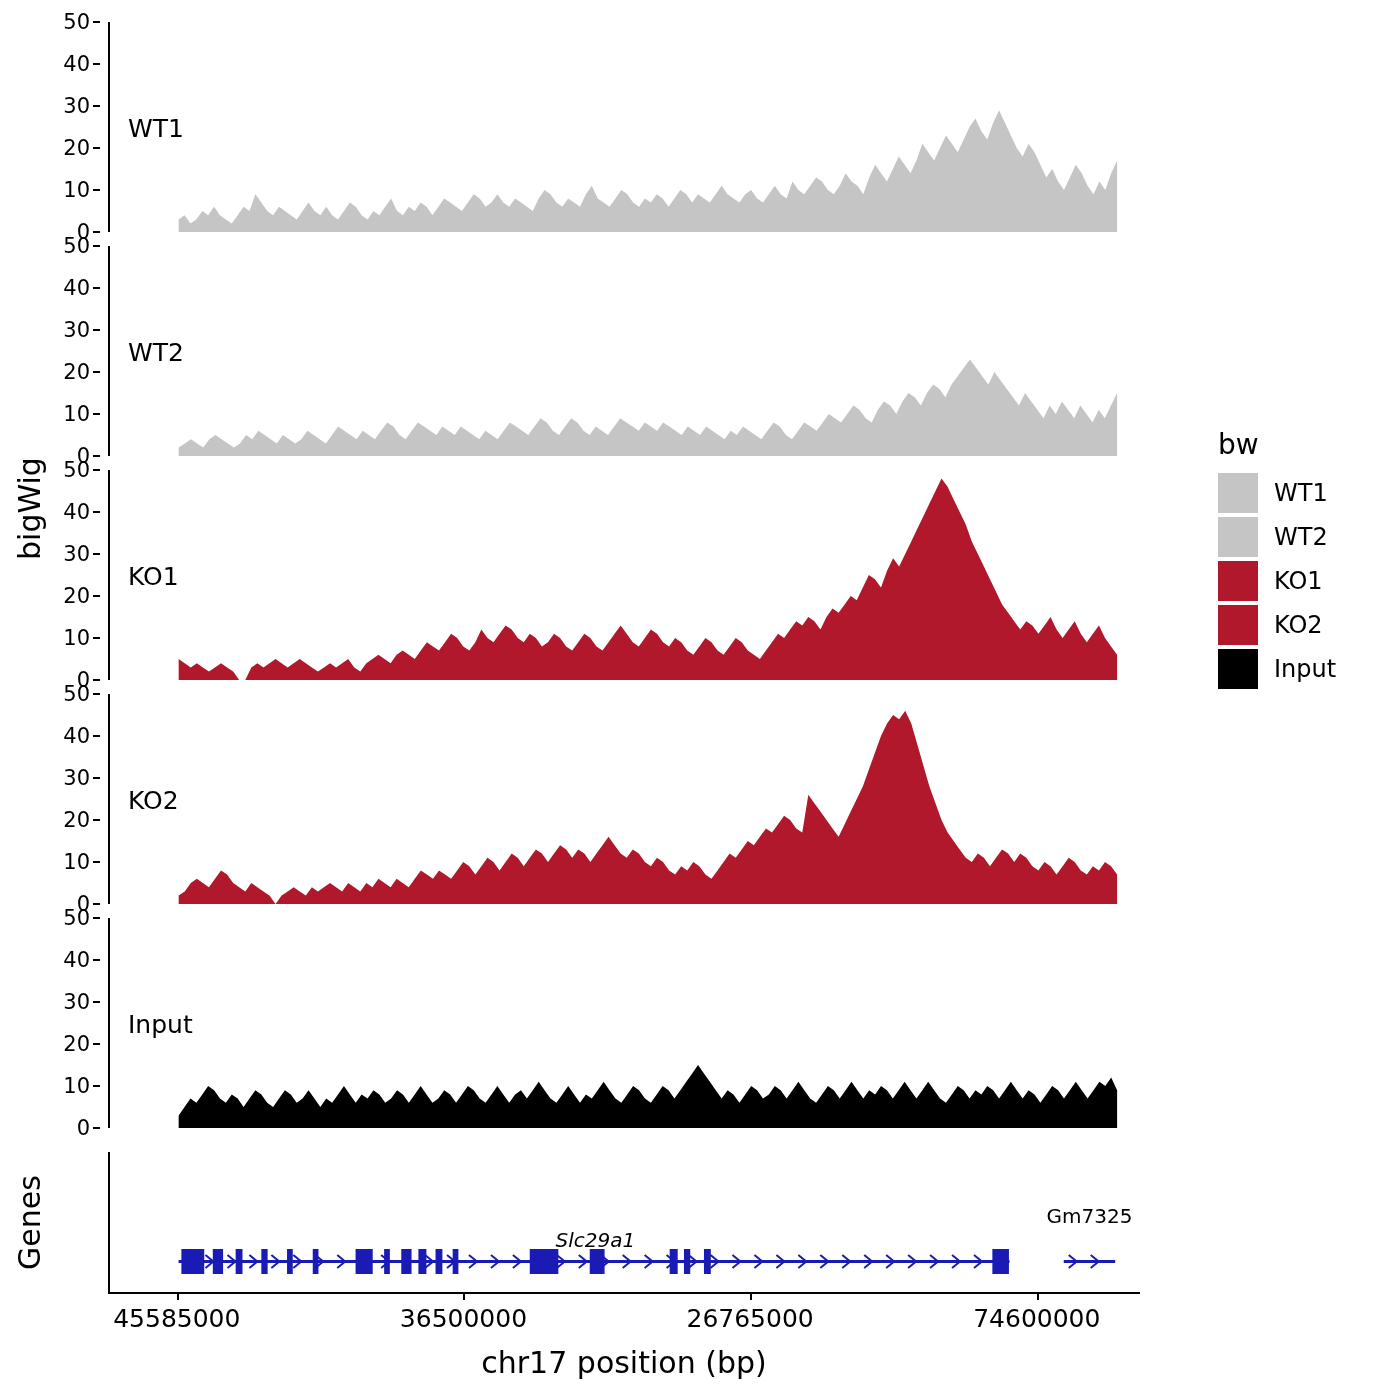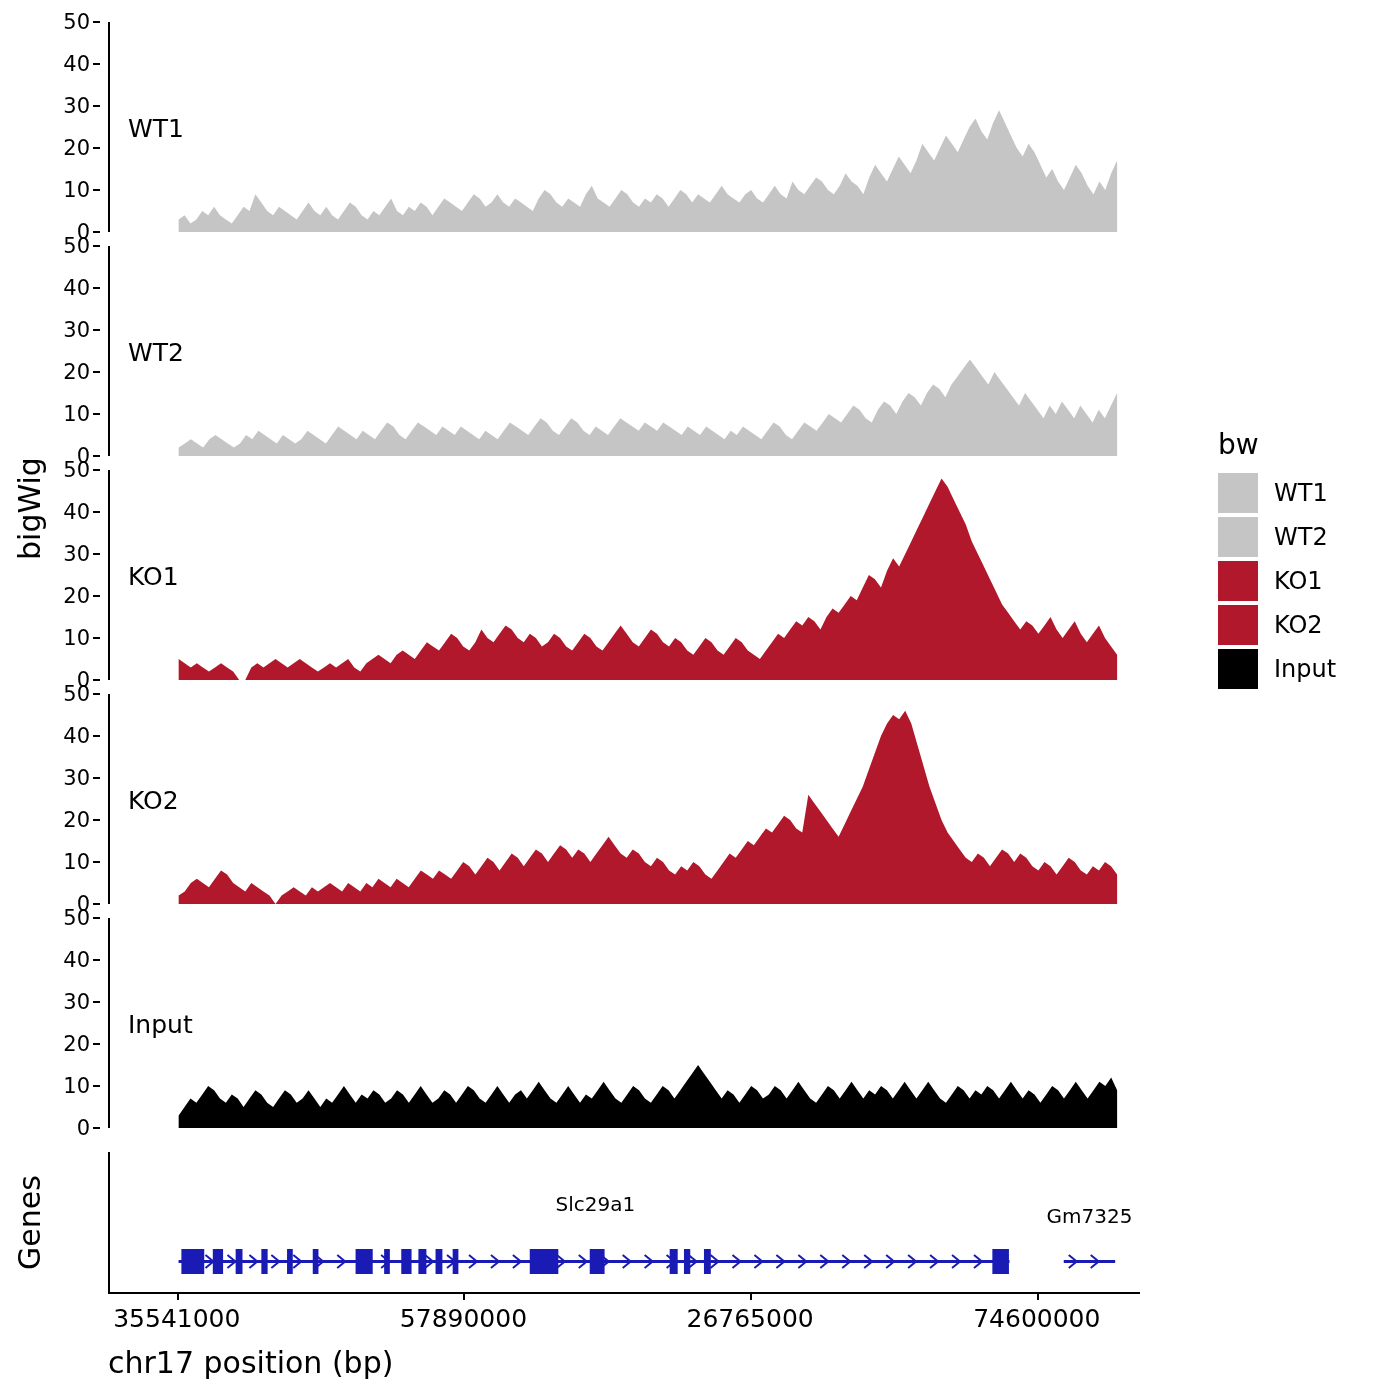--- a/index.html
+++ b/index.html
@@ -134,20 +134,21 @@
     top: 12px;
     font-size: 25px;
     transform: translateX(-50%);
     white-space: nowrap;
   }
   #xtitle {
     position: absolute;
     left: 108px;
     top: 1345px;
     width: 1032px;
+    text-align: center;
     font-size: 30px;
   }
 
   
   #legend {
     position: absolute;
     left: 1218px;
     top: 428px;
     width: 170px;
   }
@@ -353,31 +354,31 @@
         <rect x="480.6666666666667" y="97" width="14.877777777777737" height="25" fill="#1a1ab4"></rect>
         <rect x="560.7777777777777" y="97" width="8.011111111111177" height="25" fill="#1a1ab4"></rect>
         <rect x="575.0833333333334" y="97" width="6.294444444444366" height="25" fill="#1a1ab4"></rect>
         <rect x="595.1111111111111" y="97" width="6.866666666666674" height="25" fill="#1a1ab4"></rect>
         <rect x="884.0833333333333" y="97" width="16.594444444444548" height="25" fill="#1a1ab4"></rect>
         <rect x="955.6111111111112" y="108" width="51.499999999999886" height="3" fill="#1a1ab4"></rect>
         <path d="M 960.6111111111112 103 L 968.6111111111112 109.5 L 960.6111111111112 116" fill="none" stroke="#1a1ab4" stroke-width="2"></path>
         <path d="M 982.6111111111112 103 L 990.6111111111112 109.5 L 982.6111111111112 116" fill="none" stroke="#1a1ab4" stroke-width="2"></path>
       </svg>
     <div id="gene-labels">
-        <div class="gene-label" style="left: 487.444px; top: 40px;">Slc29a1</div>
+        <div class="gene-label" style="left: 487.444px; top: 76px; font-style: italic;">Slc29a1</div>
         <div class="gene-label" style="left: 981.456px; top: 52px;">Gm7325</div>
       </div>
   </div>
 
   <div id="xaxis">
     <div class="xline"></div>
   <div class="xtickmark" style="left: 68.8px;"></div>
-      <div class="xtick-label" style="left: 68.8px;">35541000</div>
+      <div class="xtick-label" style="left: 68.8px;">45585000</div>
       <div class="xtickmark" style="left: 355.467px;"></div>
-      <div class="xtick-label" style="left: 355.467px;">57890000</div>
+      <div class="xtick-label" style="left: 355.467px;">36500000</div>
       <div class="xtickmark" style="left: 642.133px;"></div>
       <div class="xtick-label" style="left: 642.133px;">26765000</div>
       <div class="xtickmark" style="left: 928.8px;"></div>
       <div class="xtick-label" style="left: 928.8px;">74600000</div>
     </div>
   <div id="xtitle">chr17 position (bp)</div>
 
   <div id="legend">
     <div class="legend-title">bw</div>
     <div id="legend-items">

